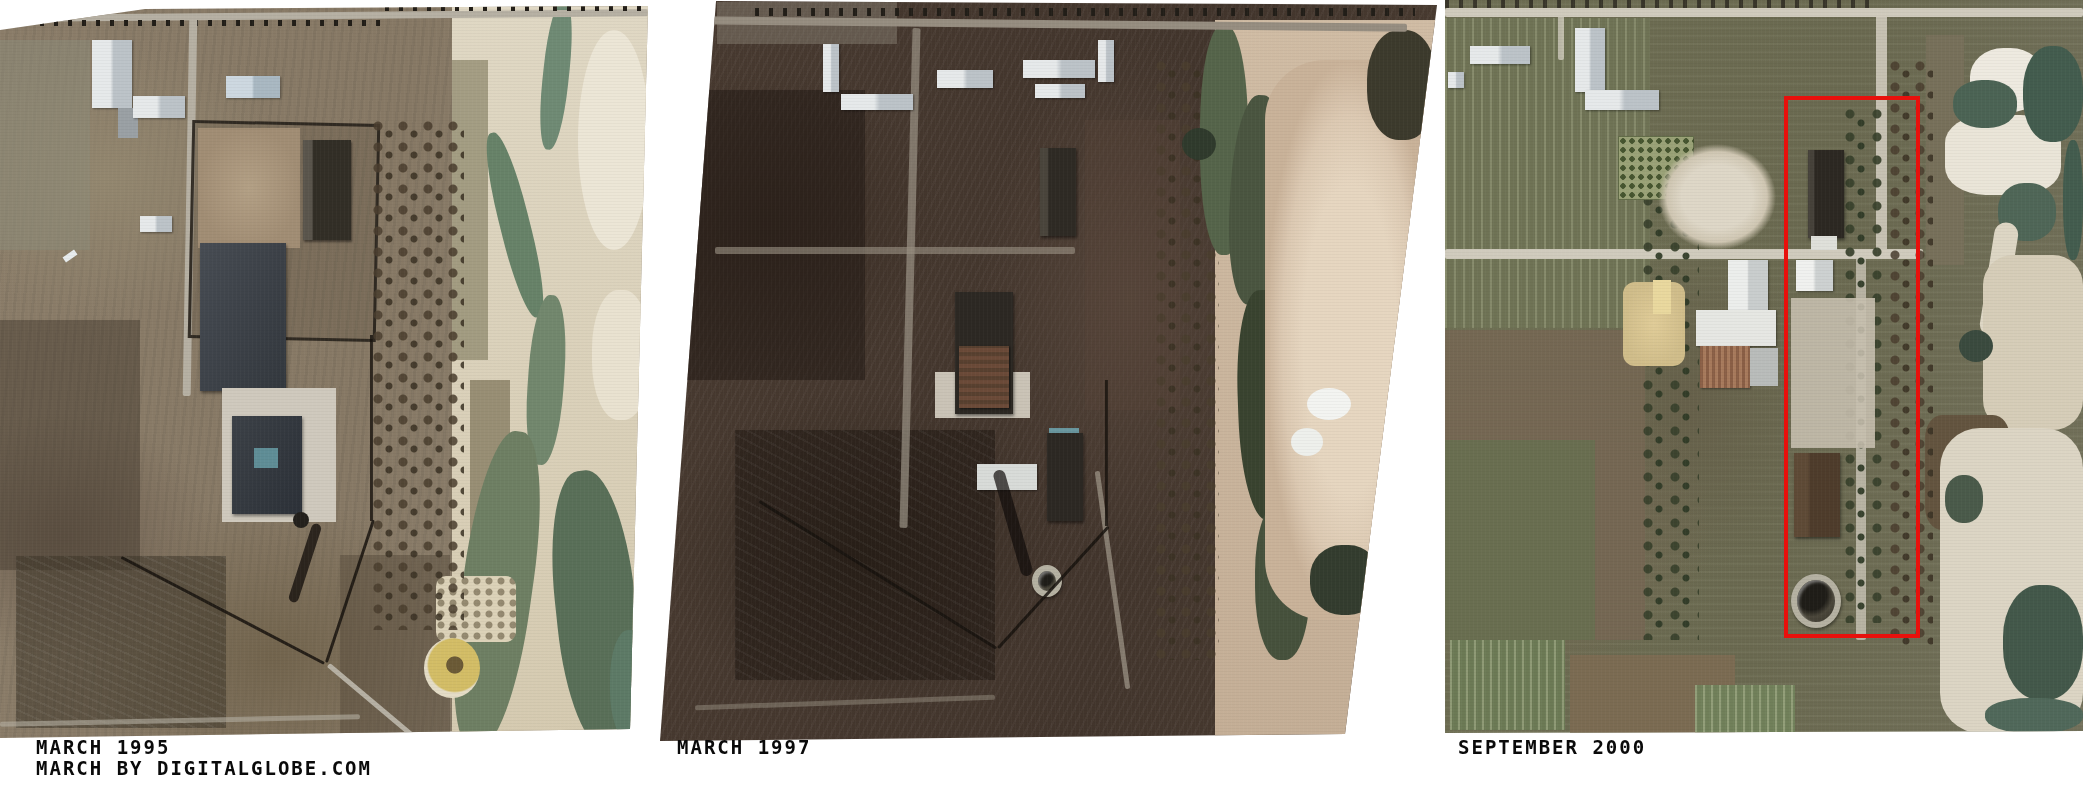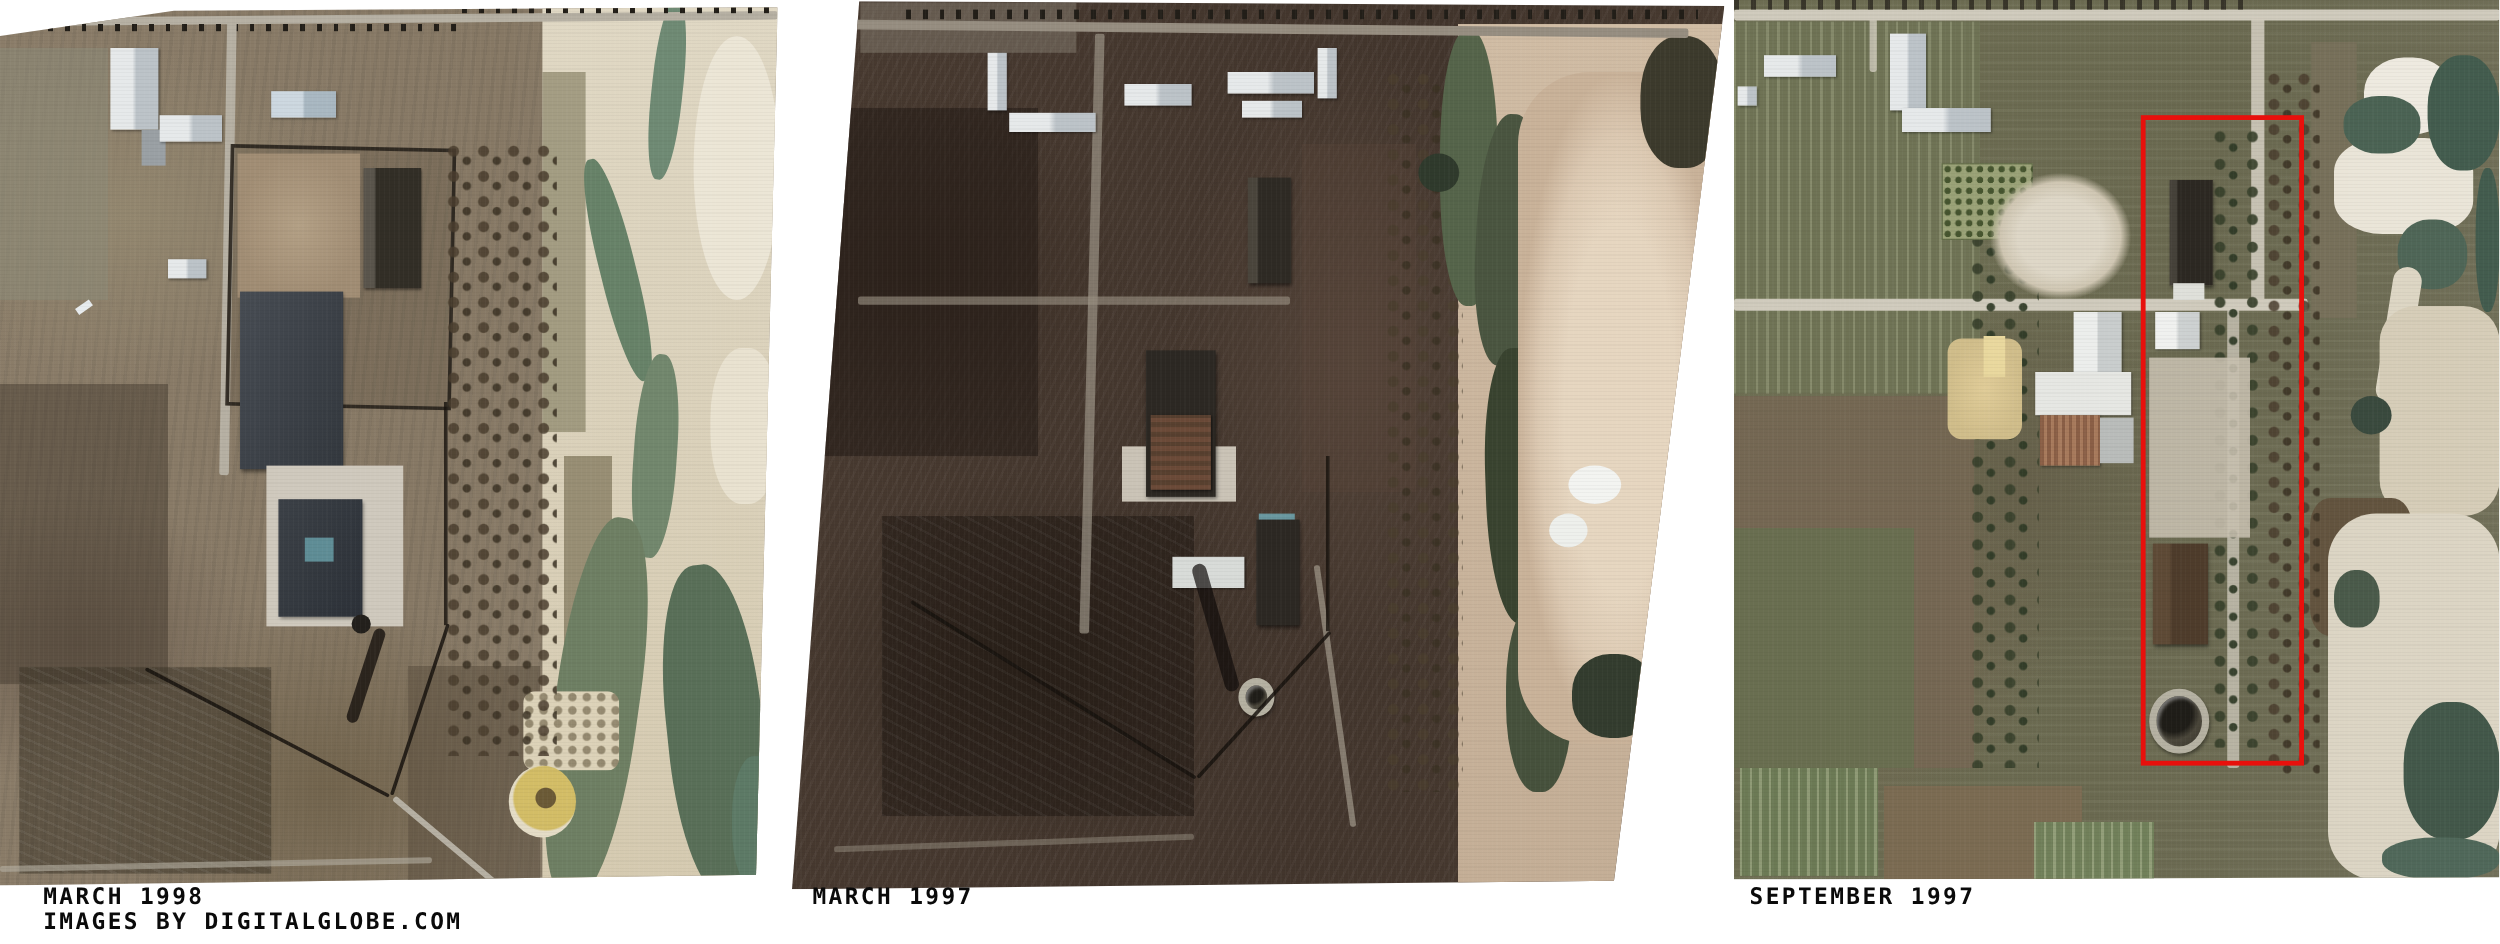--- a/index.html
+++ b/index.html
@@ -230,17 +230,17 @@
     <div class="f" style="left:346px;top:298px;width:84px;height:150px;background:#c6bfae;opacity:.9"></div>
     <div class="f dk2" style="left:363px;top:150px;width:36px;height:88px;background:linear-gradient(90deg,#46423a 0 15%,#2c2822 20% 100%)"></div>
     <div class="f" style="left:366px;top:236px;width:26px;height:14px;background:#dfe0da"></div>
     <div class="f" style="left:351px;top:260px;width:37px;height:31px;background:linear-gradient(90deg,#f0f1ef 0 46%,#cdd1d1 54% 100%);box-shadow:1px 1px 2px rgba(0,0,0,.4)"></div>
     <div class="f" style="left:349px;top:453px;width:46px;height:84px;background:linear-gradient(90deg,#5e4a36 0 30%,#4e3c2b 35% 100%);box-shadow:1px 2px 3px rgba(0,0,0,.45)"></div>
     <div class="f ring" style="left:346px;top:574px;width:50px;height:54px"></div>
 
     <div class="f annot" style="left:339px;top:96px;width:136px;height:542px"></div>
   </div>
 
-  <div class="cap" style="left:36px;top:736px">MARCH 1998</div>
-  <div class="cap" style="left:36px;top:757px">IMAGES BY DIGITALGLOBE.COM</div>
+  <div class="cap" style="left:36px;top:736px">MARCH 1995</div>
+  <div class="cap" style="left:36px;top:757px">MARCH BY DIGITALGLOBE.COM</div>
   <div class="cap" style="left:677px;top:736px">MARCH 1997</div>
-  <div class="cap" style="left:1458px;top:736px">SEPTEMBER 1997</div>
+  <div class="cap" style="left:1458px;top:736px">SEPTEMBER 2000</div>
 </div>
 
 </body></html>

